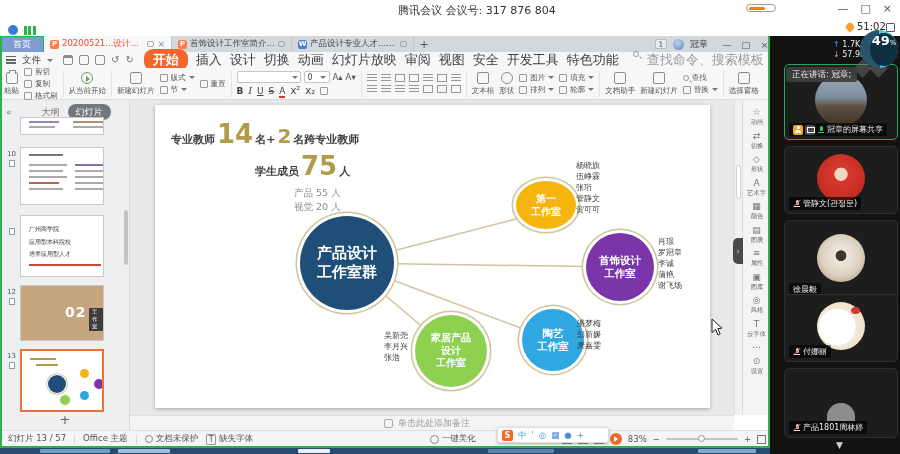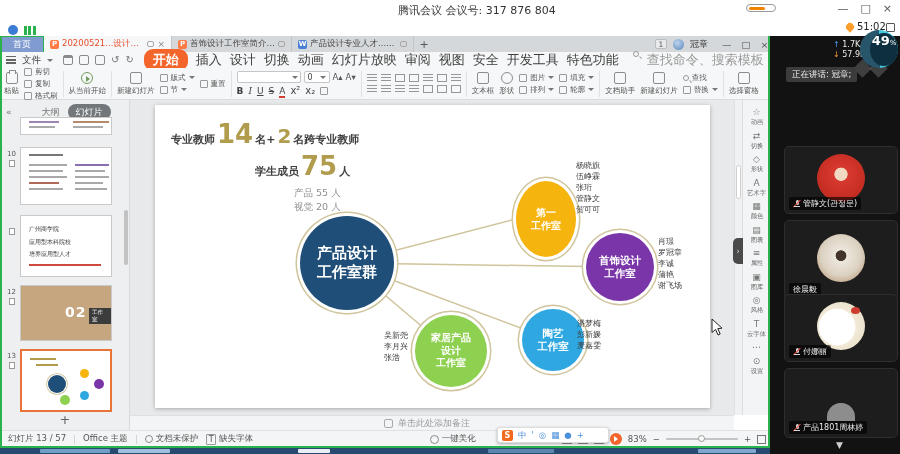--- a/index.html
+++ b/index.html
@@ -75,21 +75,21 @@
   .fA::after{content:"";position:absolute;left:0;bottom:-2px;width:100%;height:2px;background:#d23d2e;}
   .pgrid{display:flex;flex-direction:column;gap:3px;}
   .prow{display:flex;gap:4px;}
   .pic{width:10px;height:8px;background:repeating-linear-gradient(#979797 0 1px,transparent 1px 3px);}
   .pic.sq{background:none;border:1.1px solid #979797;}
 
   
   .leftpanel{left:0;top:100px;width:130px;height:330px;background:#edeff0;border-right:1px solid #d8d8d8;}
   .lphead{position:absolute;left:0;top:4px;width:130px;display:flex;align-items:center;gap:8px;padding-left:6px;font-size:9px;color:#777;}
   .slidepill{background:#73777b;color:#fff;border-radius:8px;padding:1.5px 8px;font-size:9px;}
-  .thumb{position:absolute;left:20px;width:92px;background:#fff;border:1px solid #c9c9c9;overflow:hidden;}
+  .thumb{position:absolute;left:20px;width:84px;background:#fff;border:1px solid #c9c9c9;overflow:hidden;}
   .thumb.sel{border:2px solid #e8743a;}
   .tnum{position:absolute;left:2px;width:14px;text-align:right;font-size:7px;color:#555;}
   .tpage{position:absolute;left:9px;width:6px;height:7px;border:1px solid #9a9a9a;background:#fff;}
   .bar{position:absolute;height:2px;background:#a9a9a9;}
   .s11line{position:absolute;left:8px;font-size:6px;color:#3a3a3a;white-space:nowrap;}
   .s12{background:#c5a67e;}
   .s12 .num{position:absolute;left:44px;top:18px;color:#fff;font-size:14px;font-weight:bold;letter-spacing:1px;}
   .s12 .tag{position:absolute;left:68px;top:22px;background:#3c3c3c;color:#fff;font-size:5.5px;padding:1px 3px;}
   .dot{position:absolute;border-radius:50%;}
   .lscroll{left:124px;top:210px;width:4px;height:55px;background:#c2c2c2;border-radius:2px;}
@@ -496,21 +496,21 @@
       <line x1="192" y1="158" x2="391" y2="106" stroke="#cfc49c" stroke-width="1.5"></line>
       <line x1="192" y1="158" x2="465" y2="162" stroke="#cfc49c" stroke-width="1.5"></line>
       <line x1="192" y1="158" x2="398" y2="235" stroke="#cfc49c" stroke-width="1.5"></line>
       <line x1="192" y1="158" x2="296" y2="246" stroke="#cfc49c" stroke-width="1.5"></line>
     </svg>
 
     <div class="circ" style="left:145px;top:111px;width:94px;height:94px;background:#1f4e79;font-size:15px;line-height:19px;">
       <span>产品设计</span>
       <span>工作室群</span>
     </div>
-    <div class="circ" style="left:361px;top:76px;width:60px;height:76px;background:#f6b40e;font-size:10px;line-height:13px;">
+    <div class="circ" style="left:361px;top:76px;width:60px;height:48px;background:#f6b40e;font-size:10px;line-height:13px;">
       <span>第一</span>
       <span>工作室</span>
     </div>
     <div class="circ" style="left:431px;top:128px;width:68px;height:68px;background:#7a35a8;font-size:10.5px;line-height:13px;">
       <span>首饰设计</span>
       <span>工作室</span>
     </div>
     <div class="circ" style="left:367px;top:204px;width:62px;height:62px;background:#2fa8e1;font-size:10.5px;line-height:13px;">
       <span>陶艺</span>
       <span>工作室</span>
@@ -657,20 +657,29 @@
 
   <div class="taskbar abs"></div>
   <div class="tseg abs" style="left:40px;width:70px;background:#6f9ec9;"></div>
   <div class="tseg abs" style="left:118px;width:52px;background:#9fc0dd;"></div>
   <div class="tseg abs" style="left:298px;width:32px;background:#e8eef4;"></div>
   <div class="tseg abs" style="left:488px;width:66px;background:#5b86b0;"></div>
   <div class="tseg abs" style="left:698px;width:58px;background:#7fa8cf;"></div>
 
   <div class="sidebar abs"></div>
 
+  <div class="tile speaking abs" style="top:64px;height:76px;">
+    <span class="pavatar" style="width:52px;height:52px;background:linear-gradient(180deg,#9aa7b3 0%,#7d8fa0 45%,#5f5143 62%,#3c3226 100%);"></span>
+    <span class="plabel">
+      <span class="pbadge host"></span>
+      <span class="pbadge screen"></span>
+      <span class="micico on"></span>
+      <span>冠章的屏幕共享</span>
+    </span>
+  </div>
 
   <div class="tile abs" style="top:146px;height:68px;">
     <span class="pavatar" style="width:48px;height:48px;background:radial-gradient(circle at 50% 42%,#f0d9c0 17%,#d8392e 19%,#c02a20 78%);"></span>
     <span class="plabel">
       <span class="micico muted">
           <i></i>
         </span>
       <span>管静文(관정문)</span>
     </span>
   </div>

